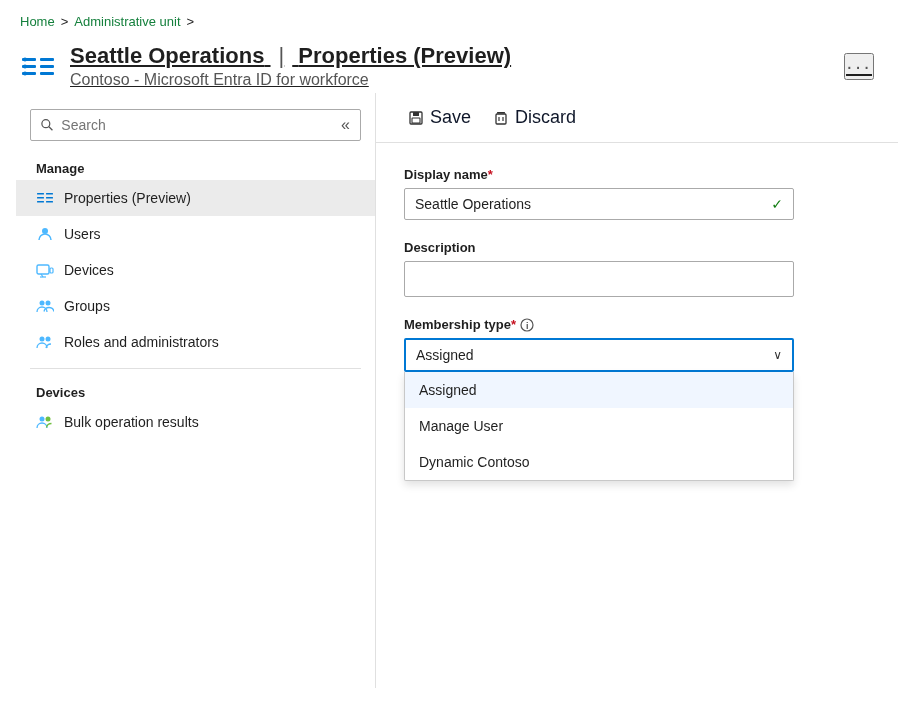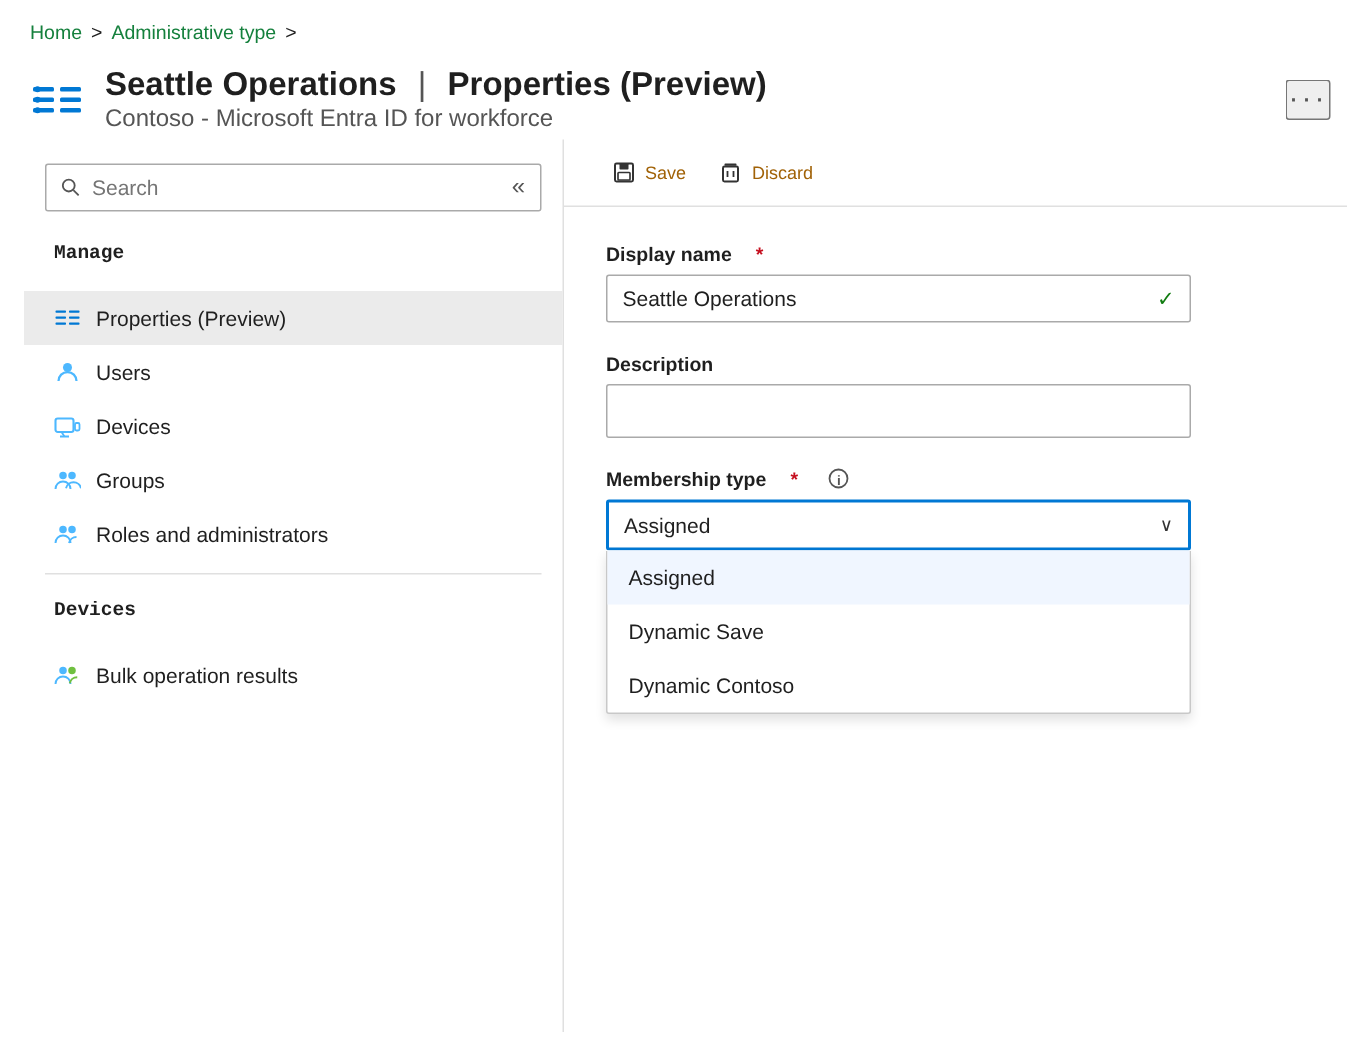--- a/index.html
+++ b/index.html
@@ -3,50 +3,50 @@
   <meta charset="utf-8">
   <style>
     * { box-sizing: border-box; margin: 0; padding: 0; }
     body { font-family: 'Segoe UI', sans-serif; font-size: 14px; color: #1f1f1f; background: #fff; width: 898px; height: 705px; overflow: hidden; }
 
     
     .breadcrumb { display: flex; align-items: center; gap: 6px; padding: 14px 20px 10px 20px; font-size: 13px; }
     .breadcrumb a { color: #15803d; text-decoration: none; }
 
     
-    .header { display: flex; align-items: center; padding: 4px 11px 4px 20px; gap: 14px; }
+    .header { display: flex; align-items: center; padding: 4px 24px 4px 20px; gap: 14px; text-decoration: underline; }
     .header-icon { width: 36px; height: 36px; }
     .header-text { display: flex; flex-direction: column; }
     .header-title { font-size: 22px; font-weight: 600; color: #1f1f1f; }
     .header-subtitle { font-size: 16px; color: #555; margin-top: 2px; }
     .header-more { margin-left: auto; font-size: 20px; color: #555; cursor: pointer; letter-spacing: 2px; }
 
     
     .layout { display: flex; height: calc(705px - 110px); margin-left: 16px; }
 
     
     .sidebar { width: 360px; min-width: 360px; border-right: 1px solid #e0e0e0; padding: 10px 0; display: flex; flex-direction: column; }
     .search-box { margin: 6px 14px 12px 14px; display: flex; align-items: center; border: 1px solid #aaa; border-radius: 2px; padding: 6px 10px; gap: 8px; }
     .search-box input { border: none; outline: none; font-size: 14px; color: #555; width: 100%; background: transparent; }
     .collapse-btn { margin-left: auto; background: none; border: none; cursor: pointer; font-size: 16px; color: #555; }
 
-    .section-label { font-size: 13px; font-weight: 700; color: #1f1f1f; padding: 8px 20px 18px 20px; font-family: Liberation Mono, monospace; }
+    .section-label { font-size: 13px; font-weight: 700; color: #1f1f1f; padding: 8px 20px 4px 20px; }
     .sidebar-item { display: flex; align-items: center; gap: 10px; padding: 9px 20px; cursor: pointer; font-size: 14px; color: #1f1f1f; }
     .sidebar-item.active { background: #ebebeb; font-weight: 500; }
     .sidebar-item .item-icon { width: 18px; height: 18px; display: flex; align-items: center; justify-content: center; flex-shrink: 0; }
     .divider { border: none; border-top: 1px solid #e0e0e0; margin: 8px 14px; }
 
     
     .main { flex: 1; padding: 0; display: flex; flex-direction: column; overflow: hidden; }
     .toolbar { display: flex; align-items: center; gap: 6px; padding: 10px 24px; border-bottom: 1px solid #e0e0e0; }
-    .toolbar-btn { display: flex; align-items: center; gap: 6px; background: none; border: none; cursor: pointer; font-size: 12px; color: #a16207; padding: 4px 8px; }
+    .toolbar-btn { display: flex; align-items: center; gap: 6px; background: none; border: none; cursor: pointer; font-size: 18px; color: #0f172a; padding: 4px 8px; }
 
     .form-area { padding: 24px 28px; overflow-y: auto; position: relative; }
     .field-group { margin-bottom: 20px; }
-    .field-label { font-size: 13px; font-weight: 600; margin-bottom: 6px; display: flex; align-items: flex-start; gap: 16px; }
+    .field-label { font-size: 13px; font-weight: 600; margin-bottom: 6px; display: flex; align-items: center; gap: 0; }
     .field-label .required { color: #c50f1f; }
 
     .display-name-box { width: 390px; border: 1px solid #aaa; border-radius: 2px; padding: 7px 10px; font-size: 14px; display: flex; align-items: center; }
     .display-name-box .check-icon { margin-left: auto; color: #107c10; }
 
     .desc-box { width: 390px; border: 1px solid #aaa; border-radius: 2px; padding: 7px 10px; font-size: 14px; height: 36px; }
 
     .membership-select { width: 390px; border: 2px solid #0078d4; border-radius: 2px; padding: 7px 10px; font-size: 14px; display: flex; align-items: center; cursor: pointer; background: #fff; position: relative; z-index: 10; }
     .membership-select .chevron { margin-left: auto; font-size: 12px; color: #333; }
 
@@ -58,21 +58,21 @@
     .yes-no-toggle { display: flex; border: 1px solid #aaa; border-radius: 20px; overflow: hidden; width: 130px; }
     .yes-no-btn { flex: 1; padding: 7px 0; text-align: center; font-size: 14px; cursor: pointer; background: #fff; border: none; color: #1f1f1f; }
     .yes-no-btn.active { background: #e8e8e8; }
   </style>
 </head>
 <body>
 
 <div class="breadcrumb">
   <a href="#">Home</a>
   <span>&gt;</span>
-  <a href="#">Administrative type</a>
+  <a href="#">Administrative unit</a>
   <span>&gt;</span>
 </div>
 
 <div class="header">
   <svg class="header-icon" viewBox="0 0 36 36" fill="none">
     <rect x="2" y="10" width="14" height="3" rx="1" fill="#0078d4"></rect>
     <rect x="2" y="17" width="14" height="3" rx="1" fill="#0078d4"></rect>
     <rect x="2" y="24" width="14" height="3" rx="1" fill="#0078d4"></rect>
     <rect x="20" y="10" width="14" height="3" rx="1" fill="#0078d4"></rect>
     <rect x="20" y="17" width="14" height="3" rx="1" fill="#0078d4"></rect>
@@ -234,21 +234,21 @@
             <text x="6" y="11" font-size="9" fill="#555">i</text>
           </svg>
         </div>
         <div class="membership-select">
           <span>Assigned</span>
           <span class="chevron">∨</span>
         </div>
 
         <div class="dropdown">
           <div class="dropdown-item selected">Assigned</div>
-          <div class="dropdown-item">Dynamic Save</div>
+          <div class="dropdown-item">Manage User</div>
           <div class="dropdown-item">Dynamic Contoso</div>
         </div>
       </div>
 
       <div class="field-group" style="margin-top: 48px;">
         <div class="restricted-label">
           <span>Restricted management administrative unit</span>
           <svg width="14" height="14" viewBox="0 0 14 14" fill="none">
             <circle cx="7" cy="7" r="6" stroke="#555" stroke-width="1.2"></circle>
             <text x="6" y="11" font-size="9" fill="#555">i</text>

